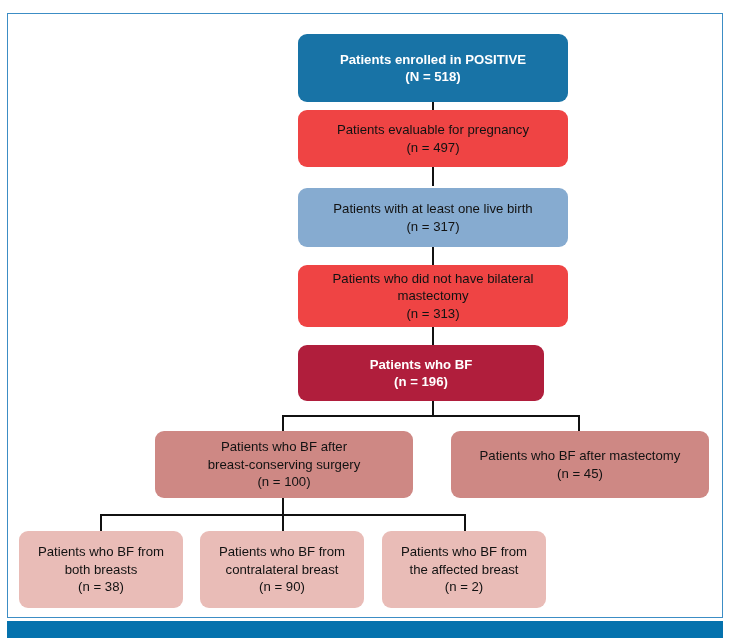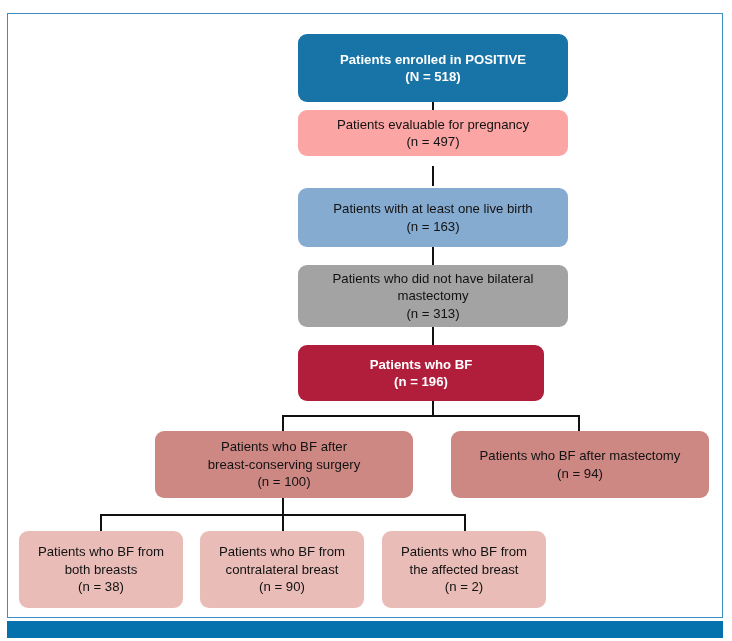--- a/index.html
+++ b/index.html
@@ -77,50 +77,50 @@
 <div class="hline" style="left:100px;top:514px;width:366px;"></div>
 <div class="vline" style="left:100px;top:514px;height:19px;"></div>
 <div class="vline" style="left:282px;top:514px;height:19px;"></div>
 <div class="vline" style="left:464px;top:514px;height:19px;"></div>
 
 <div class="node bold" id="n0" style="left: 298px; top: 26px; width: 270px; height: 68px; background: rgb(24, 115, 166); color: rgb(255, 255, 255); margin-top: 8px;">
   <span class="txt">Patients enrolled in POSITIVE
 (N = 518)</span>
 </div>
 
-<div class="node" id="n1" style="left: 298px; top: 110px; width: 270px; height: 46px; background: #fca5a5; color: rgb(18, 18, 18);">
+<div class="node" id="n1" style="left: 298px; top: 110px; width: 270px; height: 57px; background: #ef4444; color: rgb(18, 18, 18);">
   <span class="txt">Patients evaluable for pregnancy
 (n = 497)</span>
 </div>
 
 <div class="node" id="n2" style="left: 298px; top: 188px; width: 270px; height: 59px; background: rgb(134, 171, 208); color: rgb(18, 18, 18);">
   <span class="txt">Patients with at least one live birth
-(n = 163)</span>
+(n = 317)</span>
 </div>
 
-<div class="node" id="n3" style="left: 298px; top: 265px; width: 270px; height: 62px; background: #a3a3a3; color: rgb(18, 18, 18);">
+<div class="node" id="n3" style="left: 298px; top: 265px; width: 270px; height: 62px; background: #ef4444; color: rgb(18, 18, 18);">
   <span class="txt">Patients who did not have bilateral
 mastectomy
 (n = 313)</span>
 </div>
 
 <div class="node bold" id="n4" style="left: 298px; top: 345px; width: 246px; height: 56px; background: rgb(176, 30, 60); color: rgb(255, 255, 255);">
   <span class="txt">Patients who BF
 (n = 196)</span>
 </div>
 
 <div class="node" id="n5" style="left: 155px; top: 431px; width: 258px; height: 67px; background: rgb(206, 136, 132); color: rgb(18, 18, 18);">
   <span class="txt">Patients who BF after
 breast-conserving surgery
 (n = 100)</span>
 </div>
 
 <div class="node" id="n6" style="left: 451px; top: 431px; width: 258px; height: 67px; background: rgb(206, 136, 132); color: rgb(18, 18, 18);">
   <span class="txt">Patients who BF after mastectomy
-(n = 94)</span>
+(n = 45)</span>
 </div>
 
 <div class="node" id="n7" style="left: 19px; top: 531px; width: 164px; height: 77px; background: rgb(233, 188, 183); color: rgb(18, 18, 18);">
   <span class="txt">Patients who BF from
 both breasts
 (n = 38)</span>
 </div>
 
 <div class="node" id="n8" style="left: 200px; top: 531px; width: 164px; height: 77px; background: rgb(233, 188, 183); color: rgb(18, 18, 18);">
   <span class="txt">Patients who BF from

